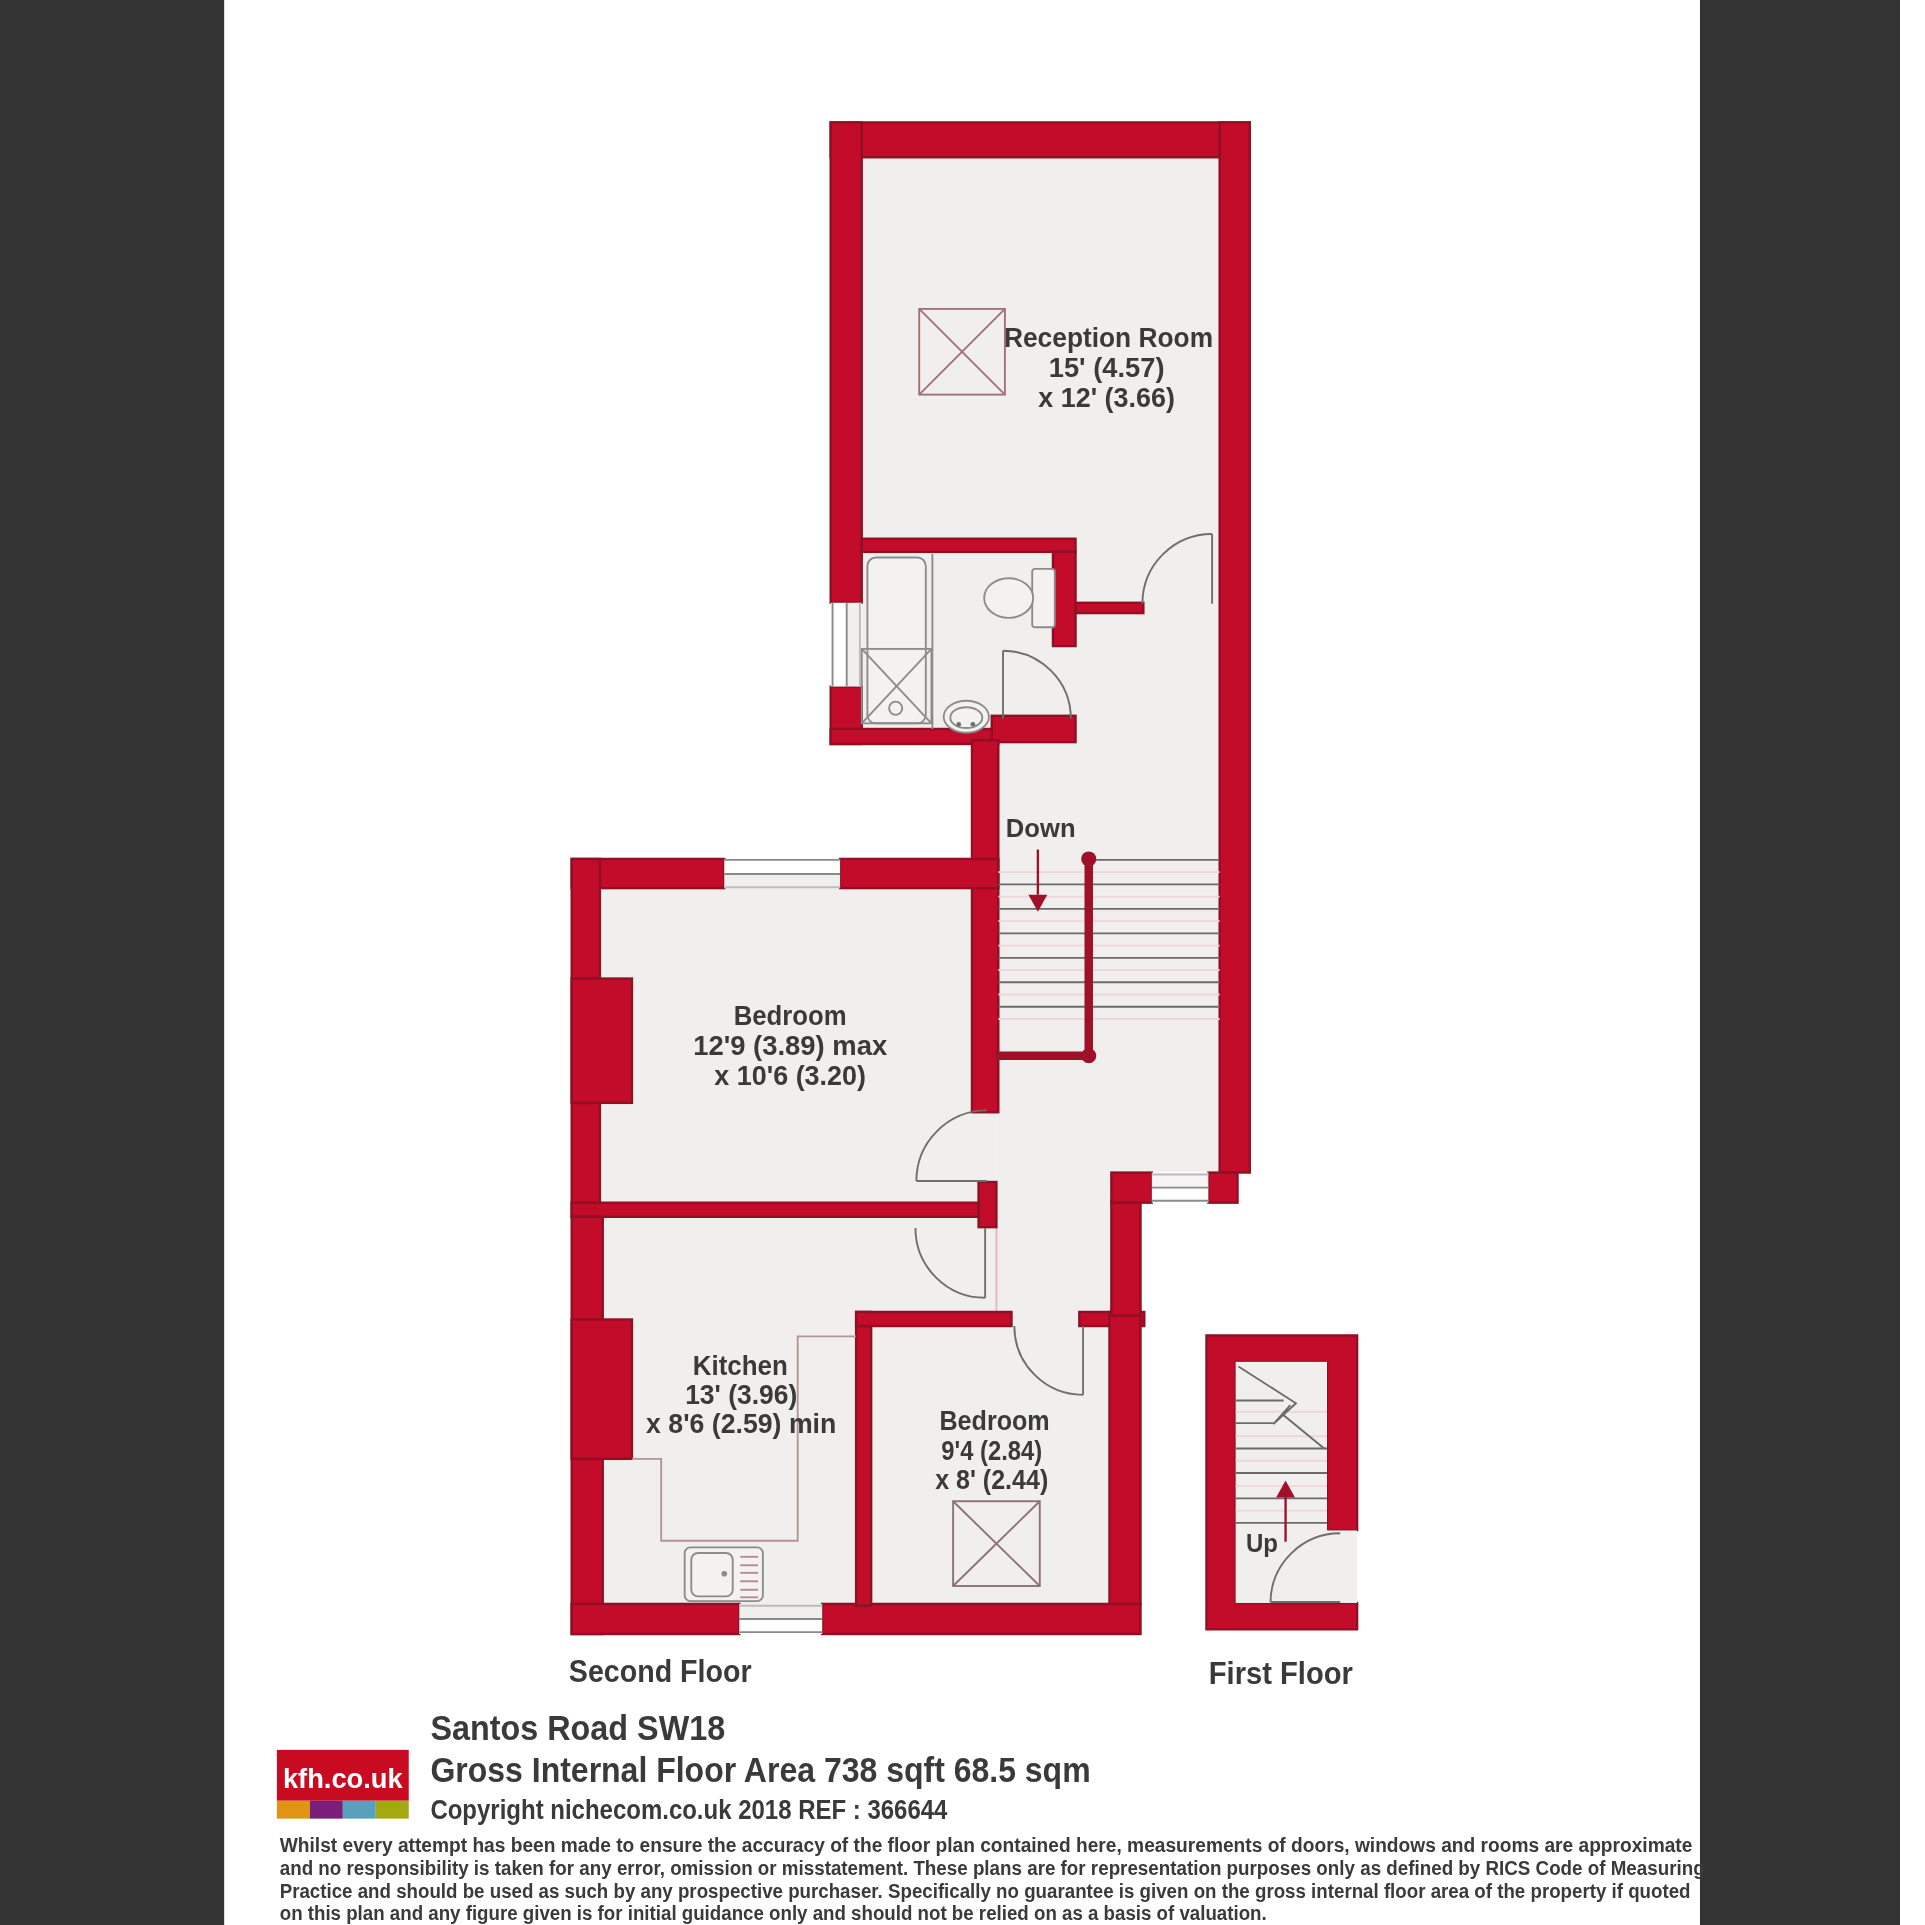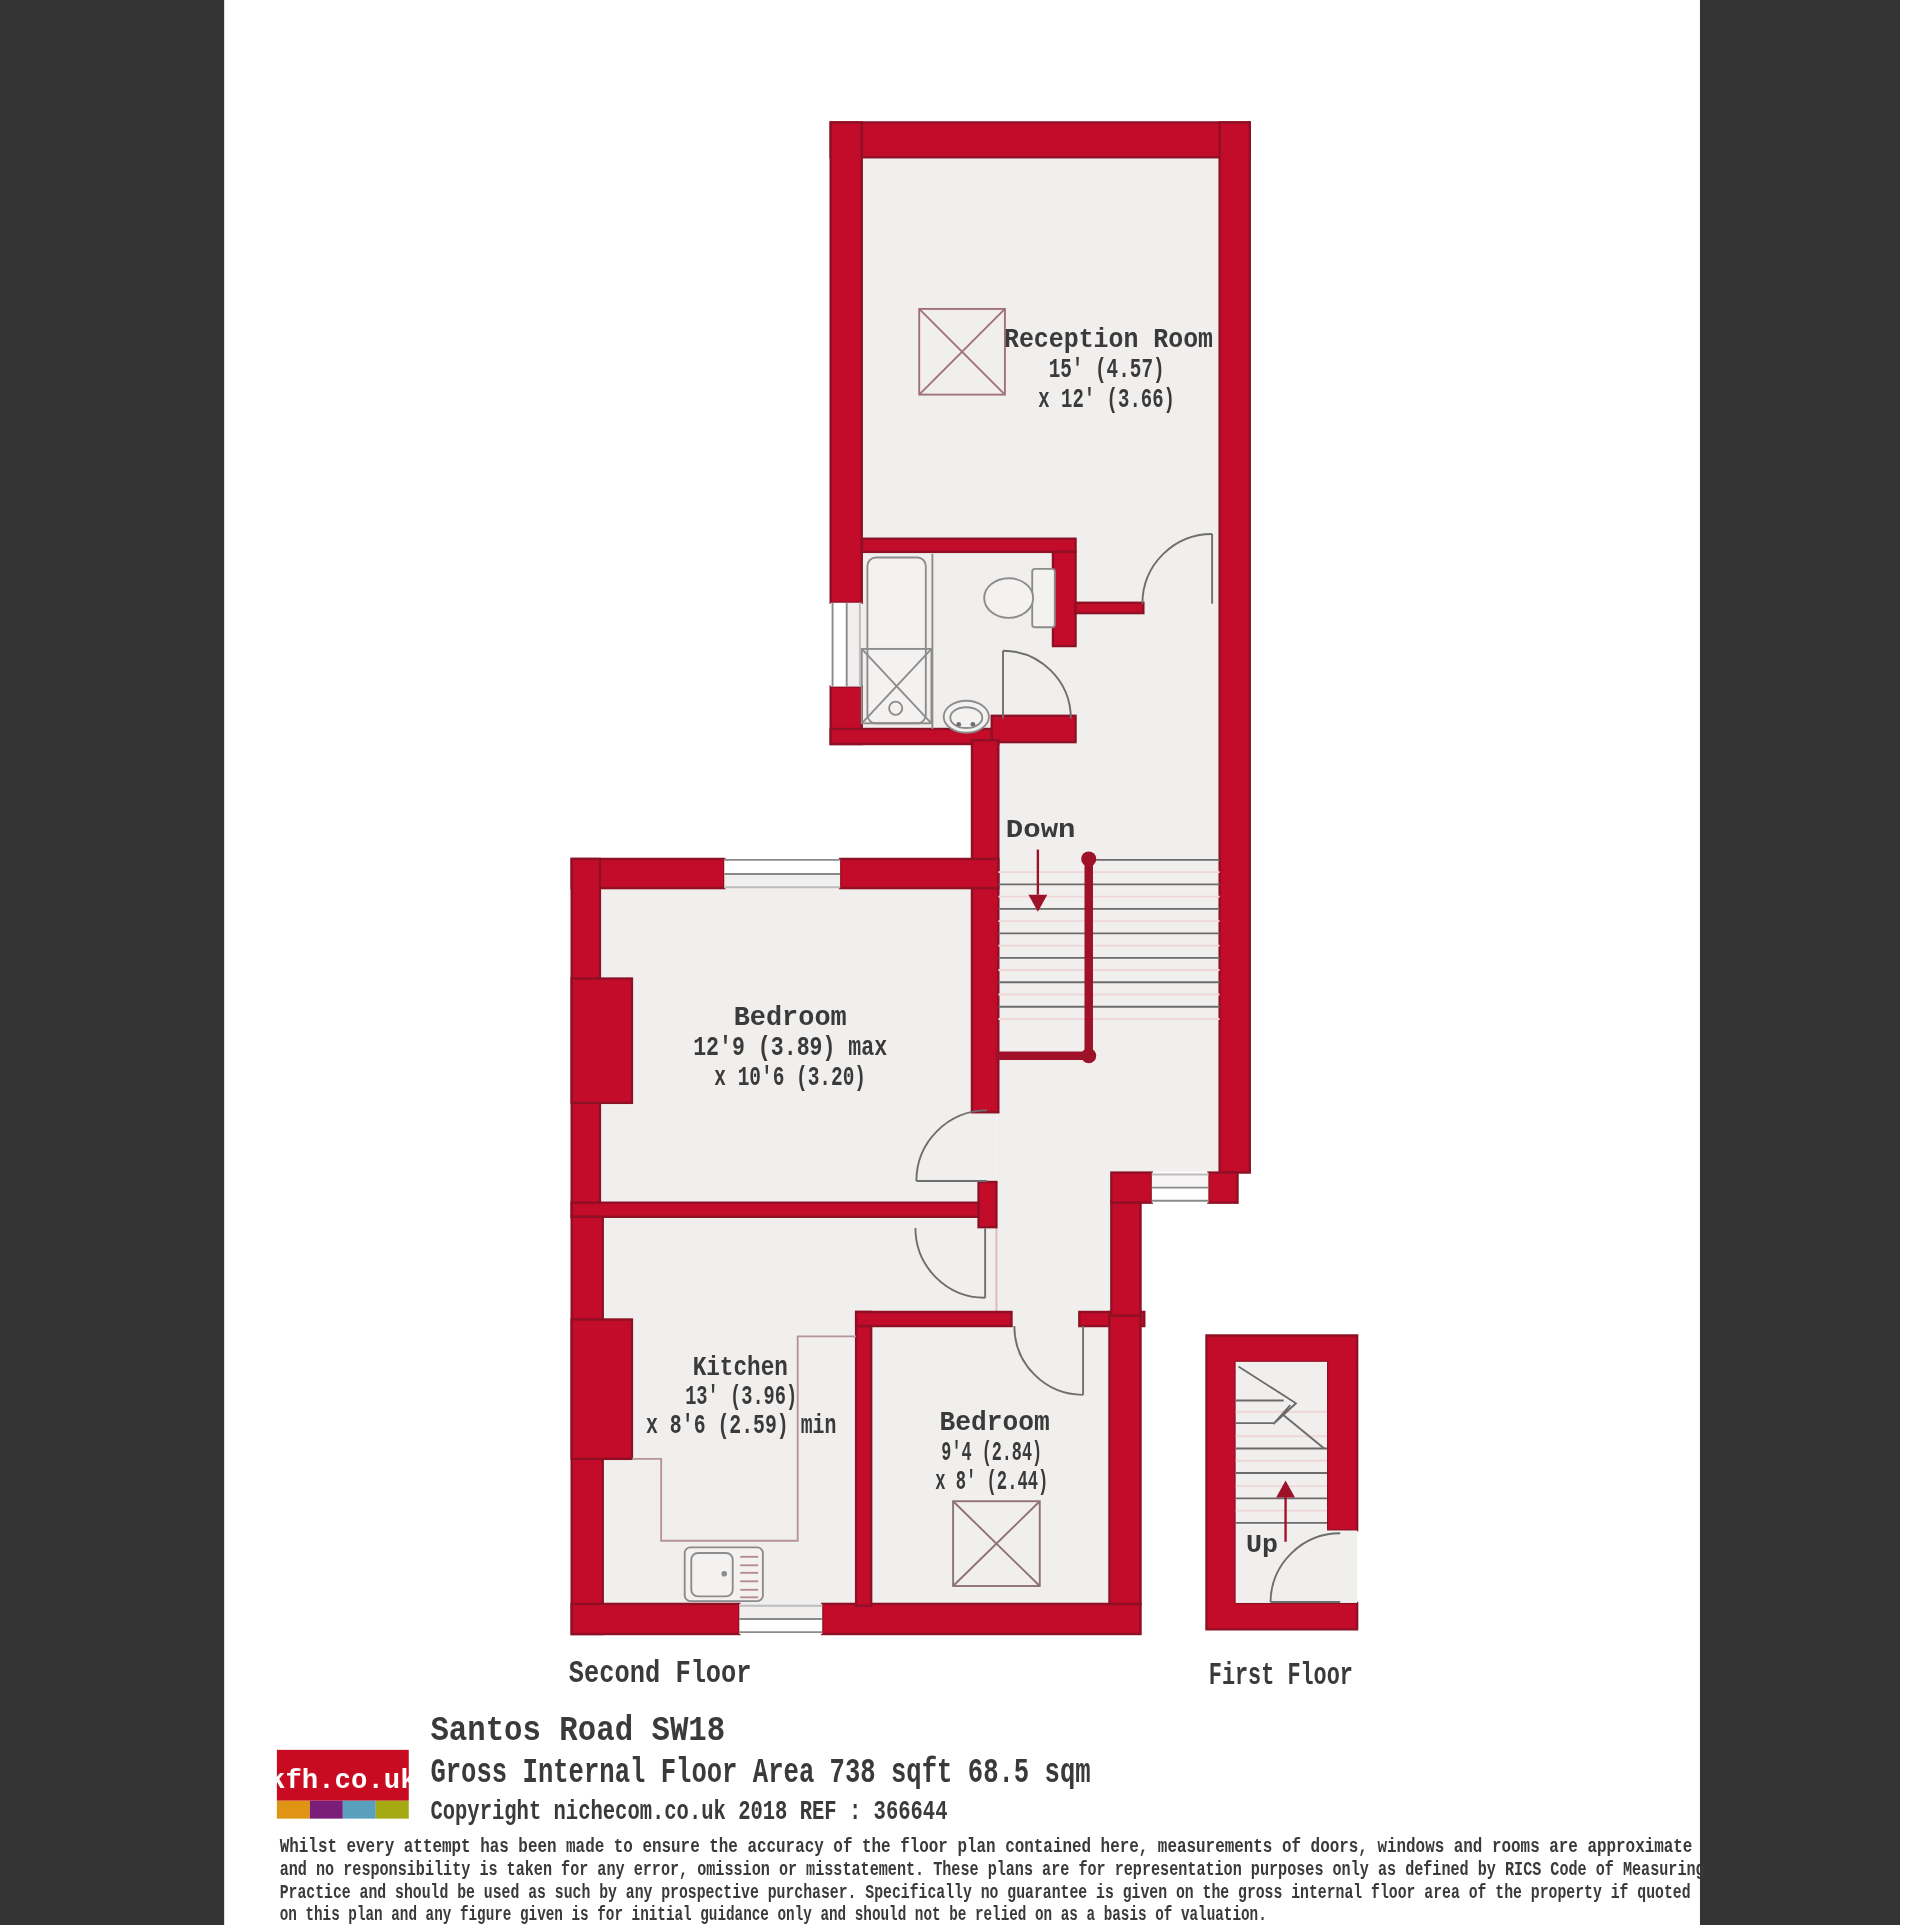--- a/index.html
+++ b/index.html
@@ -1,16 +1,16 @@
 <!DOCTYPE html>
 <html style="font-size:15px"><head>
 <meta charset="utf-8">
 <style>
 html,body{margin:0;padding:0;background:#fff;}
-#page{position:relative;width:1900px;height:1926px;background:#ffffff;overflow:hidden;font-family:Liberation Mono, monospace;}
+#page{position:relative;width:1900px;height:1926px;background:#ffffff;overflow:hidden;font-family:Liberation Sans, sans-serif;}
 svg{position:absolute;left:0;top:0;}
 </style>
 </head>
 <body>
 <div id="page">
 <svg width="1926" height="1926" viewBox="0 0 2045 2045">
 
 <rect x="0" y="0" width="238" height="2045" fill="#333333"></rect>
 
 <rect x="1805" y="0" width="240" height="2045" fill="#333333"></rect>

